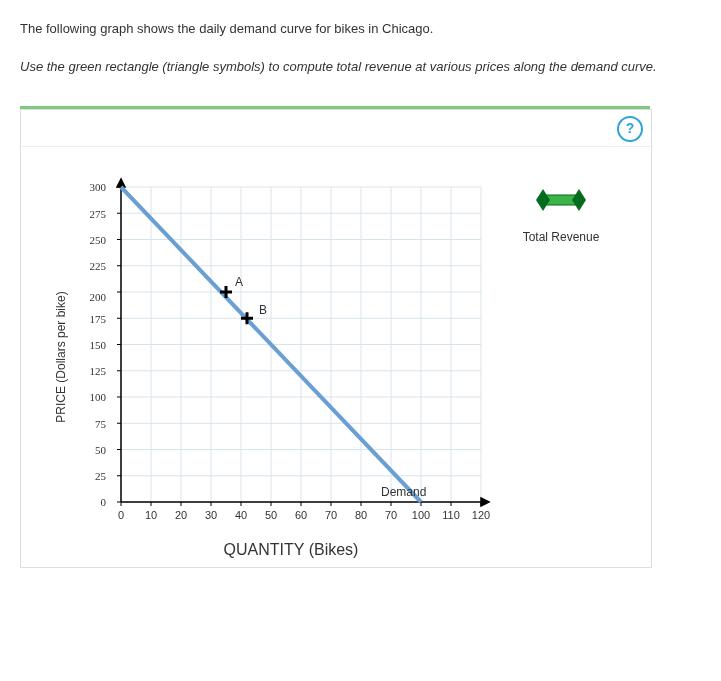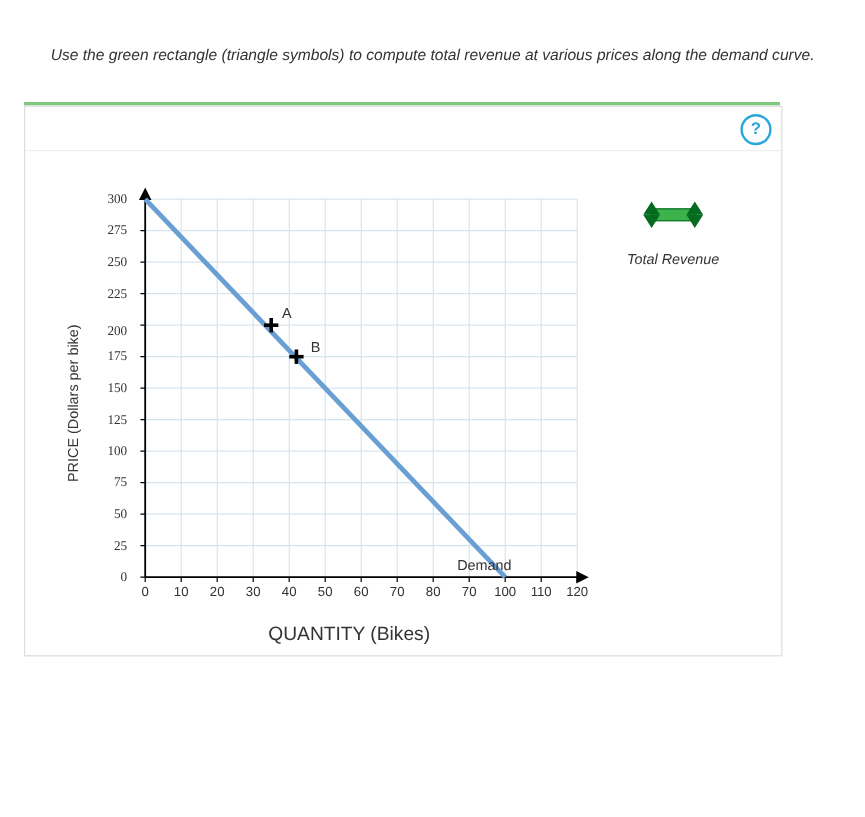--- a/index.html
+++ b/index.html
@@ -4,21 +4,21 @@
 <style>
   body {
     margin: 0;
     padding: 20px;
     font-family: Verdana, Arial, sans-serif;
     font-size: 13px;
     color: #333;
     background: #fff;
   }
   .intro p { margin: 0 0 20px 0; line-height: 1.4; }
-  .intro .pnote { margin-top: 17px; text-align: center; }
+  .intro .pnote { margin-top: 17px; }
   .accent-bar {
     height: 3px;
     background: #7fc97f;
     margin: 30px 0 0 0;
     width: 630px;
   }
   .widget-border {
     border: 1px solid #ddd;
     width: 630px;
     position: relative;
@@ -85,30 +85,31 @@
     right: 30px;
     top: 40px;
     width: 120px;
     text-align: center;
     font-size: 12px;
   }
   .legend-icon {
     display: inline-block;
     cursor: move;
   }
-  .legend-label { margin-top: 14px; font-style: italic; }
+  .legend-label { margin-top: 14px; }
   .demand-lbl {
     position: absolute;
     font-size: 12px;
   }
 </style>
 </head>
 <body>
 
 <div class="intro">
+  <p>The following graph shows the daily demand curve for bikes in Chicago.</p>
   <p class="pnote"><i>Use the green rectangle (triangle symbols) to compute total revenue at various prices along the demand curve.</i></p>
 </div>
 
 <div class="accent-bar"></div>
 <div class="widget-border">
 
   <div class="widget-header">
     <div class="help-btn">?</div>
   </div>
 

